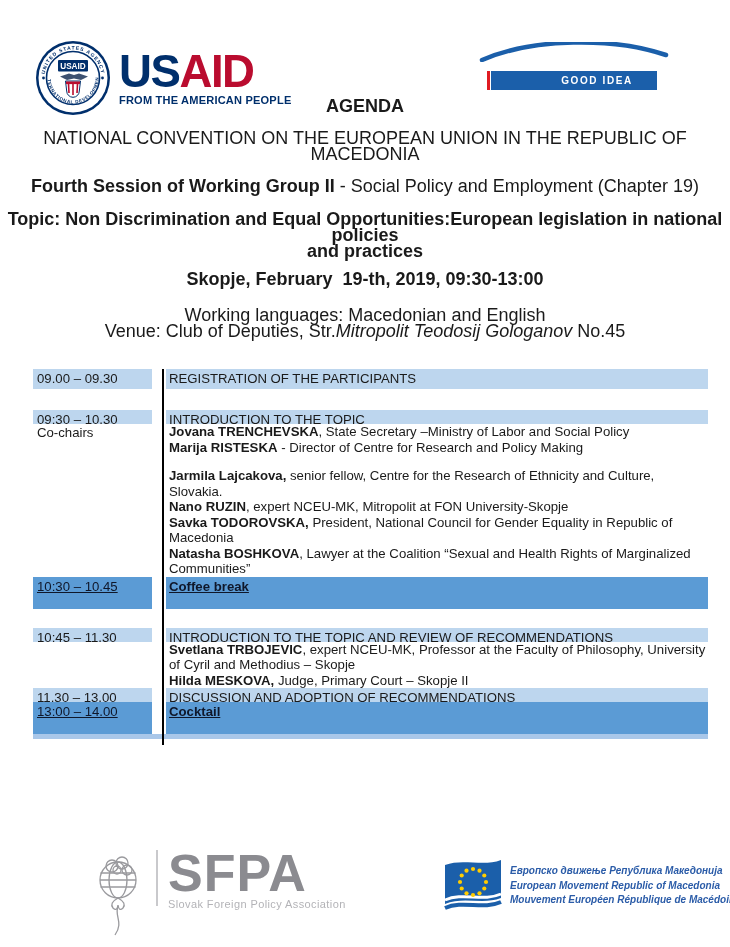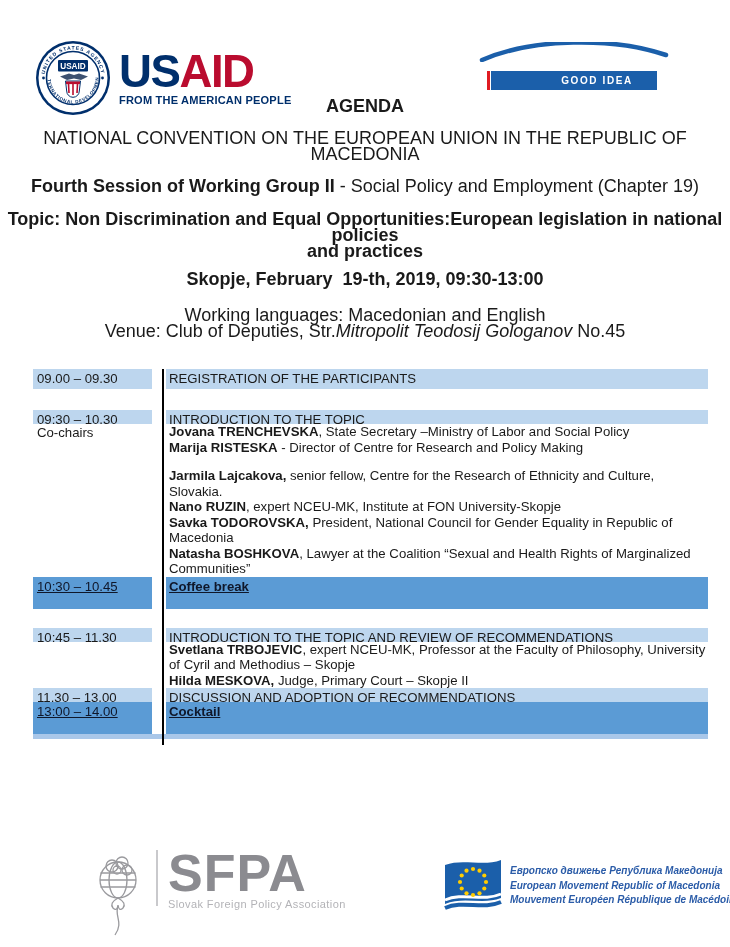--- a/index.html
+++ b/index.html
@@ -147,21 +147,21 @@
     </div>
 
     <div class="row r-detail">
       <div class="cell-time">Co-chairs</div>
       <div class="spacer-col"></div>
       <div class="cell-main">
         <div class="line"><b>Jovana TRENCHEVSKA</b><span>, State Secretary –Ministry of Labor and Social Policy</span></div>
         <div class="line"><b>Marija RISTESKA</b><span> - Director of Centre for Research and Policy Making</span></div>
         <div class="blank-line"></div>
         <div class="line"><b>Jarmila Lajcakova,</b><span> senior fellow, Centre for the Research of Ethnicity and Culture, Slovakia.</span></div>
-        <div class="line"><b>Nano RUZIN</b><span>, expert NCEU-MK, Institute at FON University-Skopje</span></div>
+        <div class="line"><b>Nano RUZIN</b><span>, expert NCEU-MK, Mitropolit at FON University-Skopje</span></div>
         <div class="line"><b>Savka TODOROVSKA,</b><span> President, National Council for Gender Equality in Republic of Macedonia</span></div>
         <div class="line"><b>Natasha BOSHKOVA</b><span>, Lawyer at the Coalition “Sexual and Health Rights of Marginalized Communities”</span></div>
       </div>
     </div>
 
     <div class="row r-dark">
       <div class="cell-time">10:30 – 10.45</div>
       <div class="spacer-col"></div>
       <div class="cell-main">Coffee break</div>
     </div>

